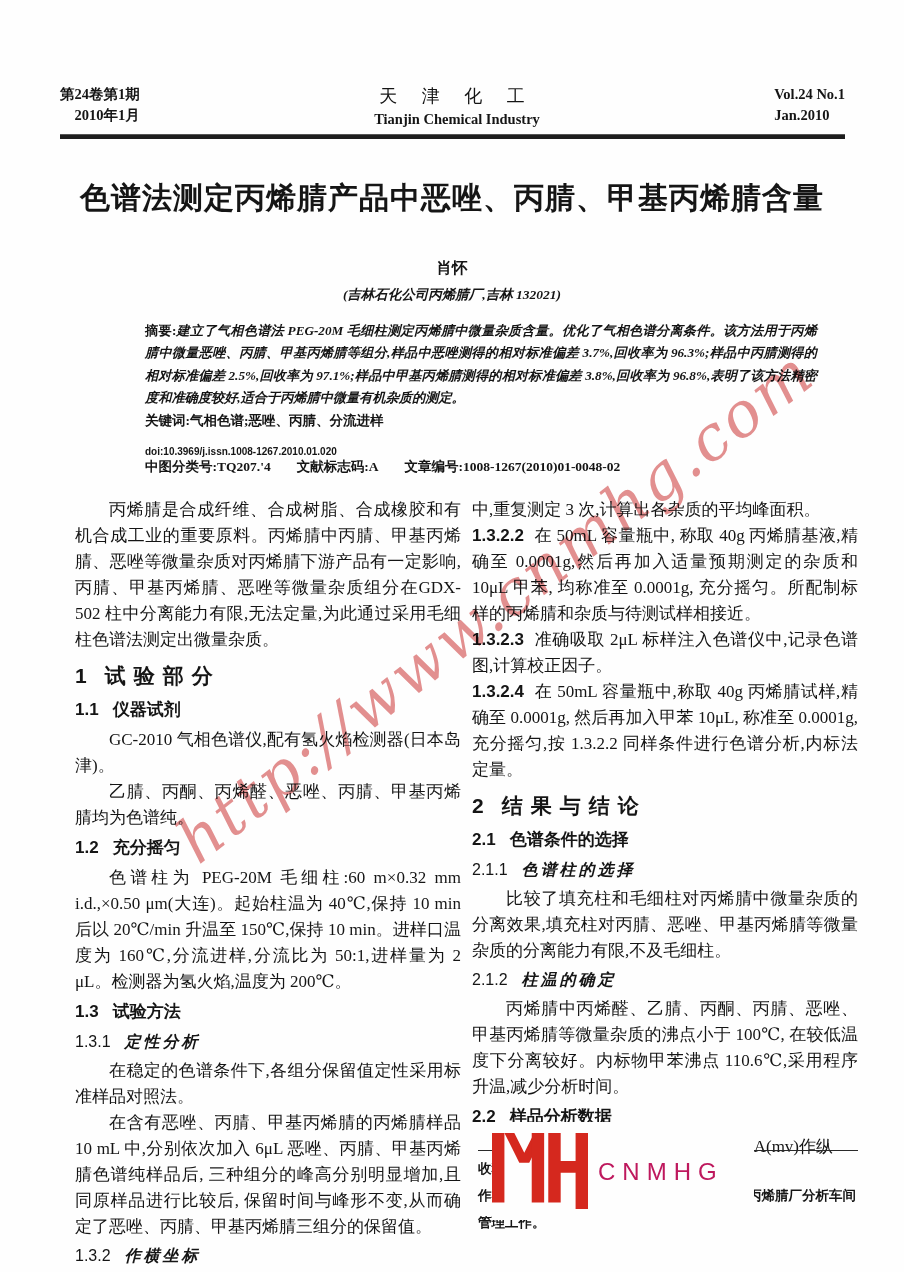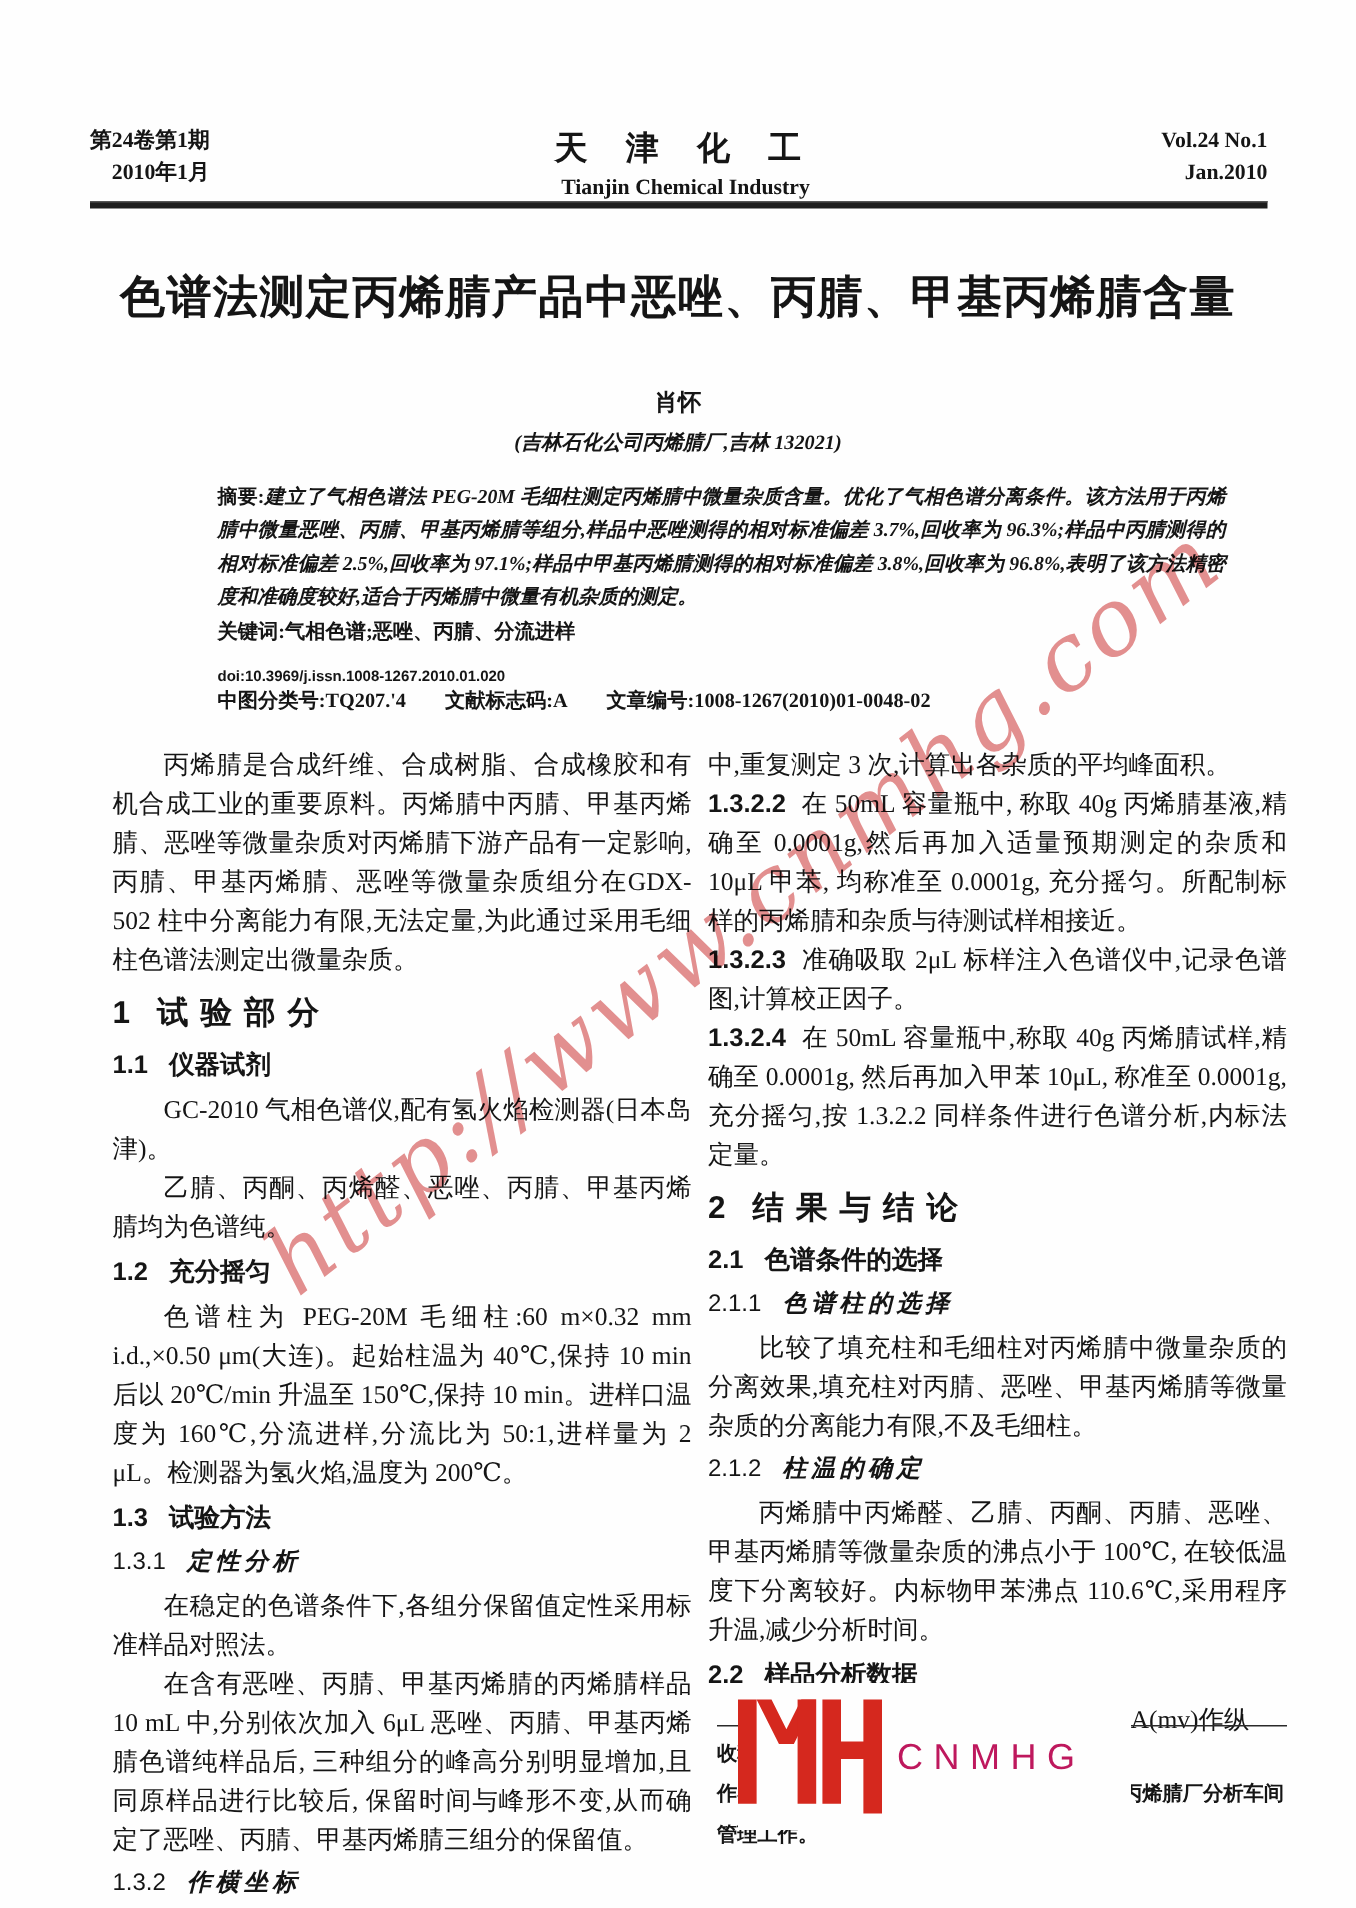--- a/index.html
+++ b/index.html
@@ -5,23 +5,23 @@
   html,body{margin:0;padding:0;background:#e8e8e8;}
   .page{
     position:relative;width:904px;height:1272px;margin:0 auto;
     background:#fefefe;overflow:hidden;color:#151515;
     font-family:"Liberation Serif","DejaVu Serif",serif;
   }
   
   .jheader{position:absolute;top:84px;left:60px;width:785px;display:flex;justify-content:space-between;align-items:flex-start;}
   .jh-left{font-size:14.5px;line-height:21px;text-align:right;font-weight:bold;}
   .jh-center{text-align:center;}
-  .jh-center .cn{font-size:22px;font-weight:bold;letter-spacing:10px;}
+  .jh-center .cn{font-size:18px;font-weight:normal;letter-spacing:10px;}
   .jh-center .en{font-size:14.5px;font-weight:bold;margin-top:3px;}
-  .jh-right{font-size:14.5px;line-height:21px;text-align:right;font-weight:bold;}
+  .jh-right{font-size:14.5px;line-height:21px;text-align:left;font-weight:bold;}
   .jrule{position:absolute;top:134px;left:60px;width:785px;height:4px;background:#1d1d1d;border-top:1px solid #555;}
   
   .atitle{position:absolute;top:178px;left:0;width:904px;text-align:center;
     font-family:"Liberation Sans","DejaVu Sans",sans-serif;font-weight:bold;font-size:30px;letter-spacing:1px;}
   .aauthor{position:absolute;top:258px;left:0;width:904px;text-align:center;font-size:15.5px;font-weight:bold;}
   .aaffil{position:absolute;top:286px;left:0;width:904px;text-align:center;font-size:13.5px;font-style:italic;font-weight:bold;}
   
   .abs{position:absolute;top:320px;left:145px;width:672px;font-size:13.2px;line-height:22.4px;
     text-align:justify;font-weight:bold;font-style:italic;}
   .abs .lbl{font-style:normal;}

